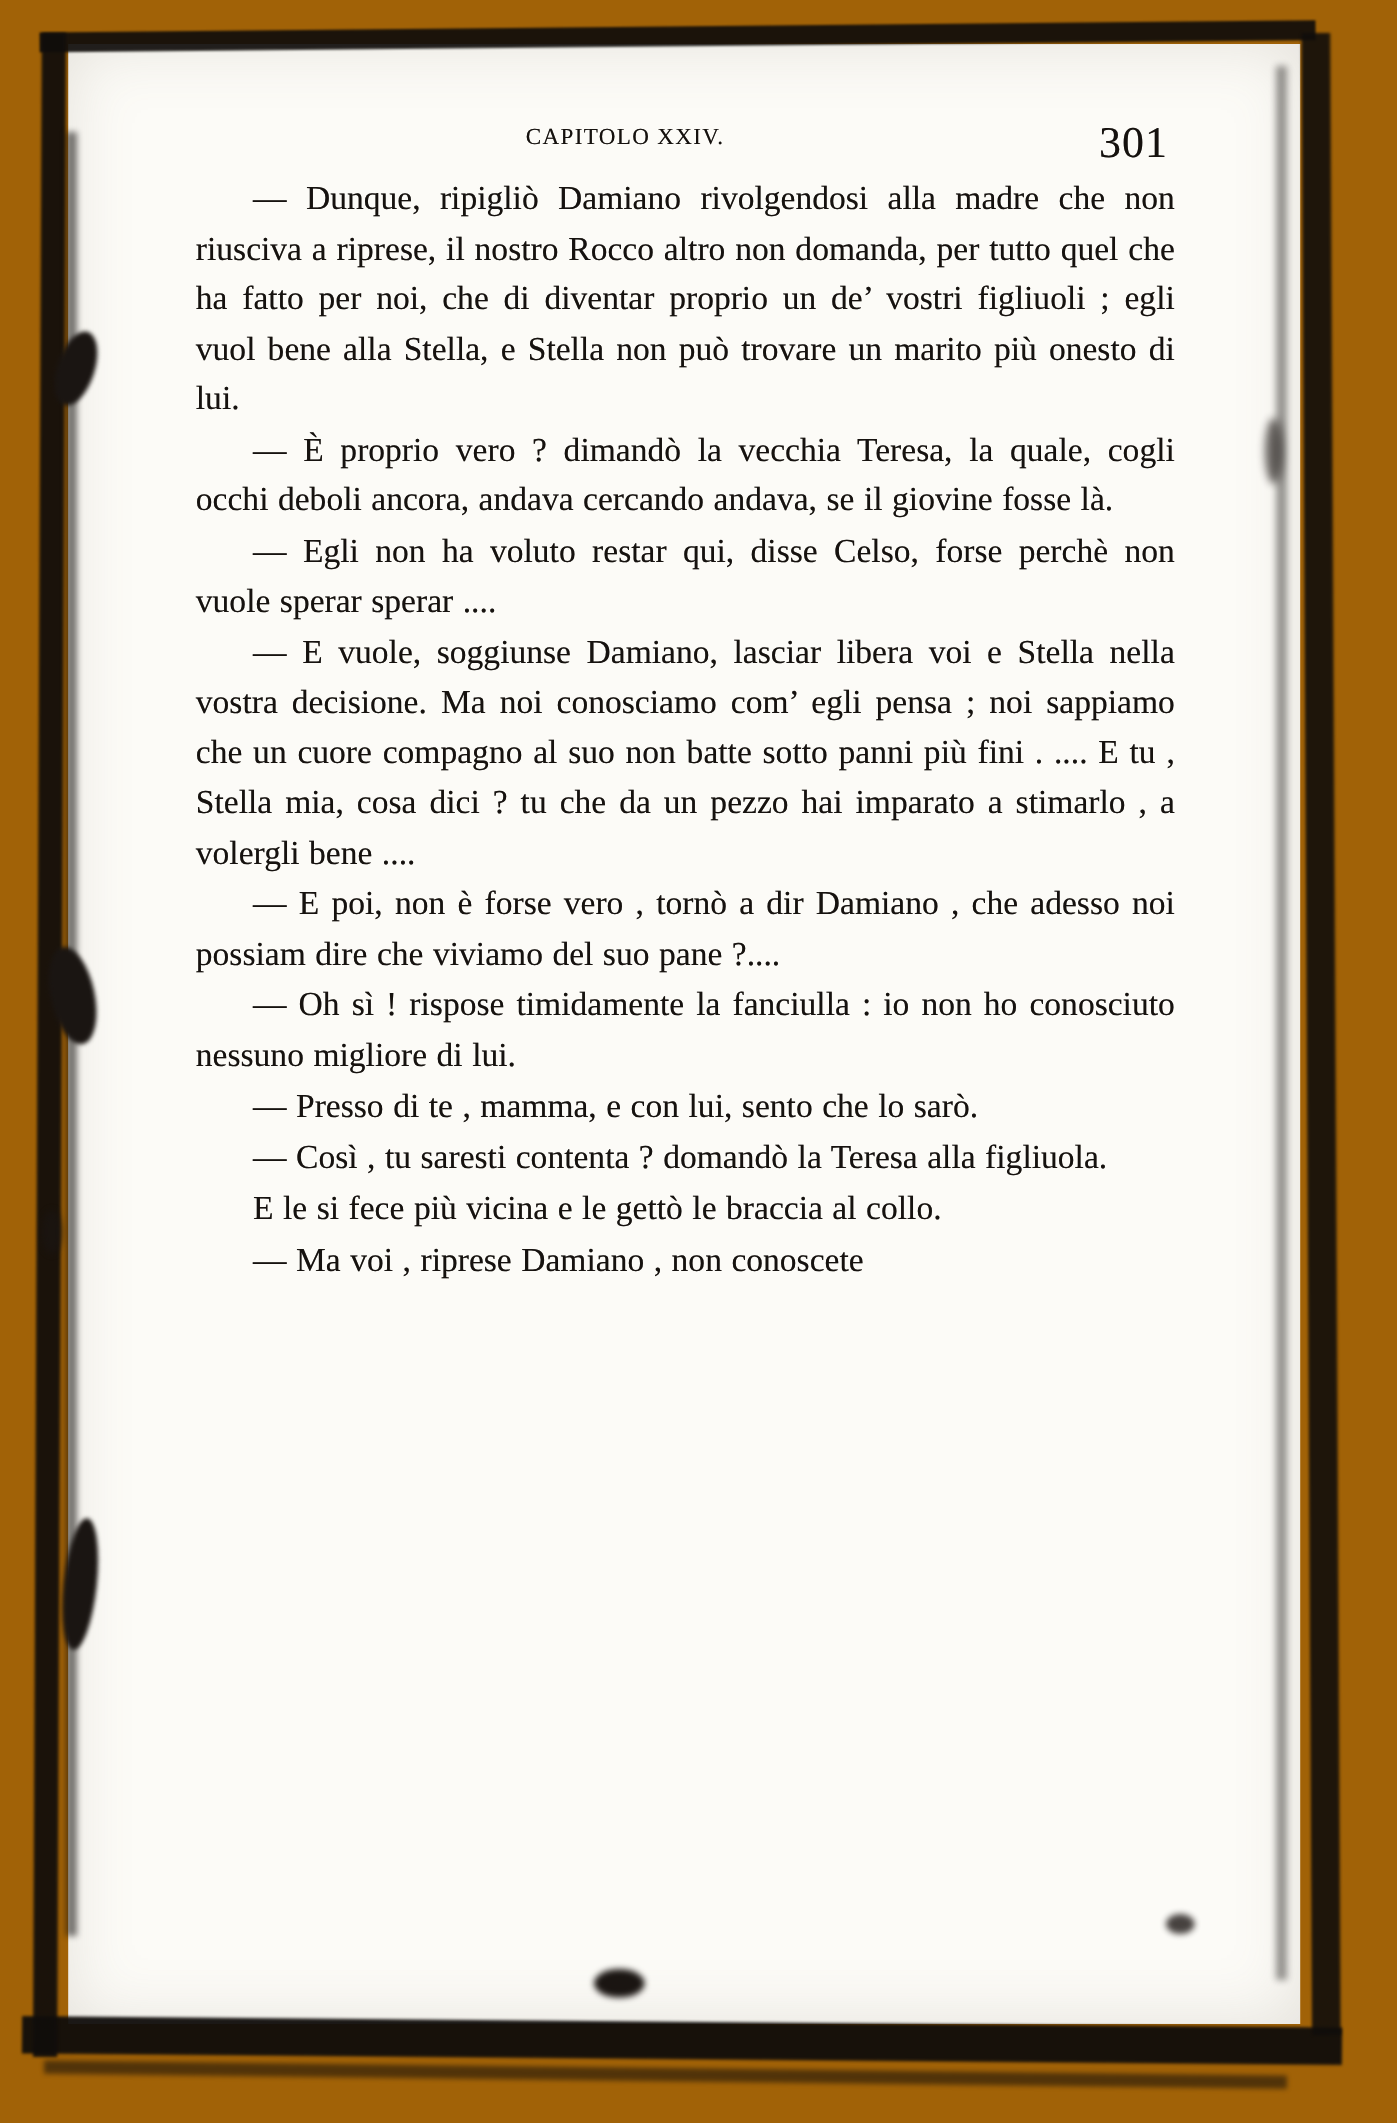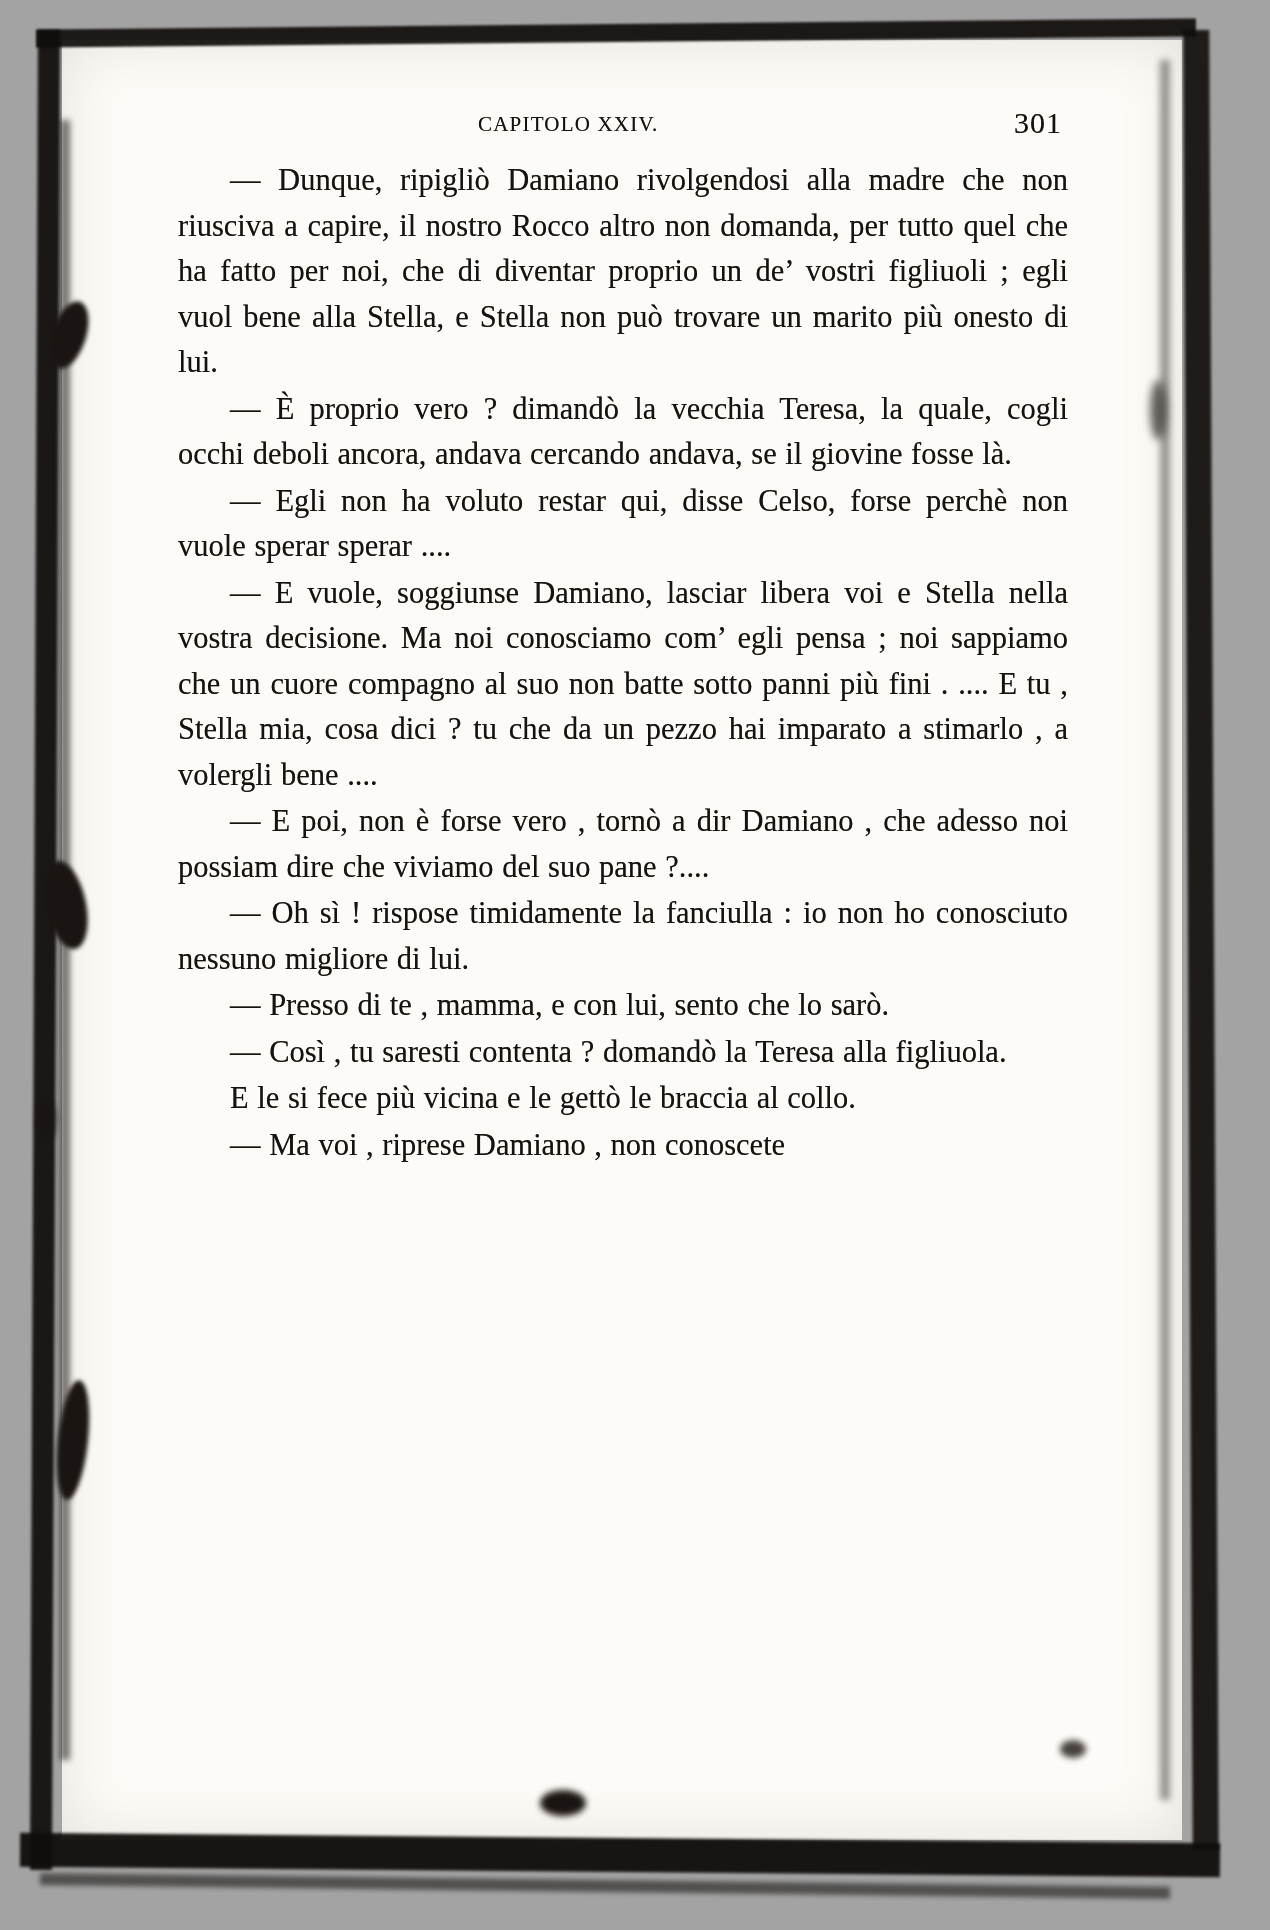--- a/index.html
+++ b/index.html
@@ -14,21 +14,21 @@
     overflow: hidden;
     font-family: "Liberation Serif", serif;
   }
 
   
   #scan-page {
     position: absolute;
     left: 0; top: 0;
     width: 1270px;
     height: 1930px;
-    background: #a3a3a3;
+    background: #a16207;
   }
 
   
   .edge {
     position: absolute;
     background: #100d0b;
   }
   .edge-top {
     left: 36px; top: 24px;
     width: 1160px; height: 18px;
@@ -113,21 +113,21 @@
     font-size: 21px;
     letter-spacing: 1.2px;
     font-variant: small-caps;
     color: #15110e;
     white-space: nowrap;
   }
   #page-number {
     position: absolute;
     right: 6px;
     top: -6px;
-    font-size: 30px;
+    font-size: 40px;
     color: #15110e;
     letter-spacing: 1px;
   }
 
   p.para {
     margin: 0 0 1px 0;
     font-size: 30.5px;
     line-height: 45.5px;
     text-align: justify;
     text-align-last: left;
@@ -164,21 +164,21 @@
   <div class="blob" style="left:1150px; top:380px; width:16px; height:60px; filter:blur(4px); opacity:.65;"></div>
   <div class="blob" style="left:38px; top:1100px; width:18px; height:40px; filter:blur(3px); opacity:.7;"></div>
 
   <div id="text-column">
 
     <div id="running-head">
       <div id="chapter-label">CAPITOLO XXIV.</div>
       <div id="page-number">301</div>
     </div>
 
-    <p class="para">— Dunque, ripigliò Damiano rivolgendosi alla madre che non riusciva a capire, il nostro Rocco altro non domanda, per tutto quel che ha fatto per noi, che di diventar proprio un de’ vostri figliuoli ; egli vuol bene alla Stella, e Stella non può trovare un marito più onesto di lui.</p>
+    <p class="para">— Dunque, ripigliò Damiano rivolgendosi alla madre che non riusciva a riprese, il nostro Rocco altro non domanda, per tutto quel che ha fatto per noi, che di diventar proprio un de’ vostri figliuoli ; egli vuol bene alla Stella, e Stella non può trovare un marito più onesto di lui.</p>
     <p class="para">— È proprio vero ? dimandò la vecchia Teresa, la quale, cogli occhi deboli ancora, andava cercando andava, se il giovine fosse là.</p>
     <p class="para">— Egli non ha voluto restar qui, disse Celso, forse perchè non vuole sperar sperar ....</p>
     <p class="para">— E vuole, soggiunse Damiano, lasciar libera voi e Stella nella vostra decisione. Ma noi conosciamo com’ egli pensa ; noi sappiamo che un cuore compagno al suo non batte sotto panni più fini . .... E tu , Stella mia, cosa dici ? tu che da un pezzo hai imparato a stimarlo , a volergli bene ....</p>
     <p class="para">— E poi, non è forse vero , tornò a dir Damiano , che adesso noi possiam dire che viviamo del suo pane ?....</p>
     <p class="para">— Oh sì ! rispose timidamente la fanciulla : io non ho conosciuto nessuno migliore di lui.</p>
     <p class="para">— Presso di te , mamma, e con lui, sento che lo sarò.</p>
     <p class="para">— Così , tu saresti contenta ? domandò la Teresa alla figliuola.</p>
     <p class="para">E le si fece più vicina e le gettò le braccia al collo.</p>
     <p class="para">— Ma voi , riprese Damiano , non conoscete</p>
 

